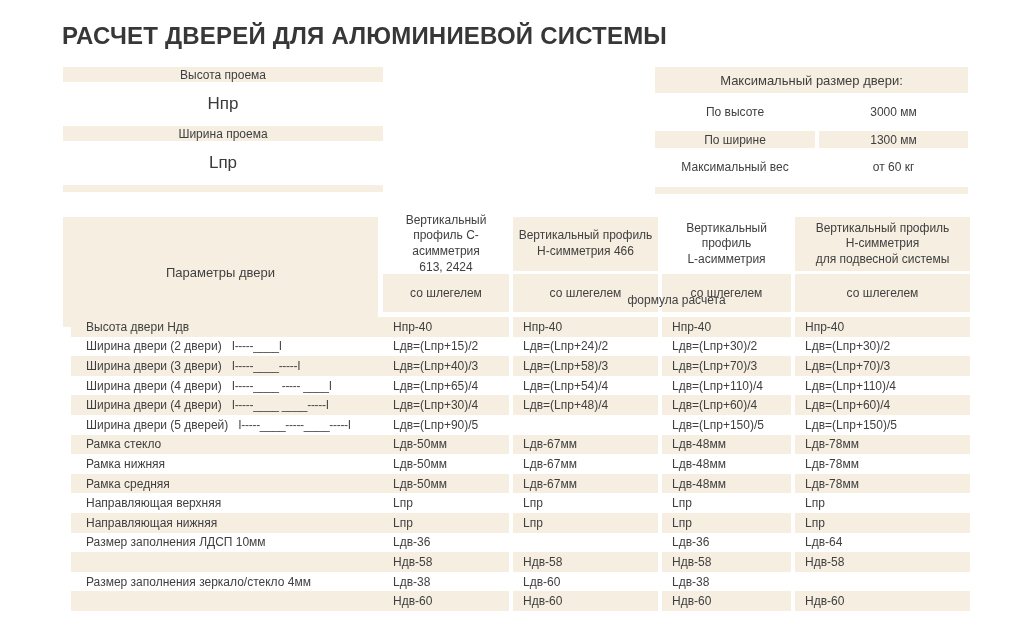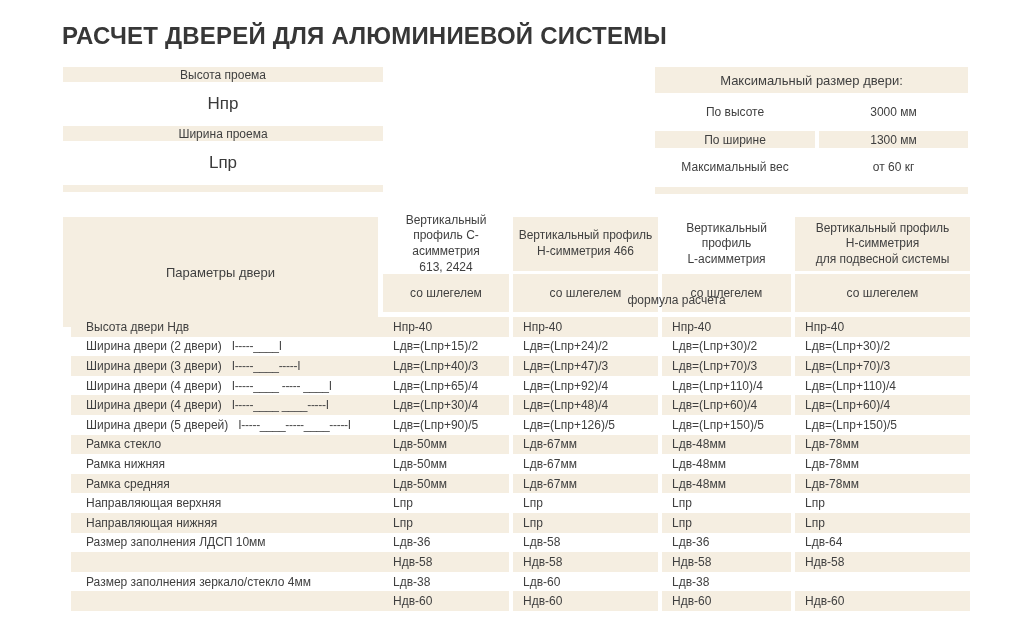--- a/index.html
+++ b/index.html
@@ -148,51 +148,50 @@
         <div class="cell c1">Lдв=(Lпр+24)/2</div>
         <div class="cell c2">Lдв=(Lпр+30)/2</div>
         <div class="cell c3">Lдв=(Lпр+30)/2</div>
       </div>
       <div class="trow striped">
         <div class="cell lbl">
           <span>Ширина двери (3 двери)</span>
           <span class="diag">I-----____-----I</span>
         </div>
         <div class="cell c0">Lдв=(Lпр+40)/3</div>
-        <div class="cell c1">Lдв=(Lпр+47)/3</div>
+        <div class="cell c1">Lдв=(Lпр+58)/3</div>
         <div class="cell c2">Lдв=(Lпр+70)/3</div>
         <div class="cell c3">Lдв=(Lпр+70)/3</div>
       </div>
       <div class="trow">
         <div class="cell lbl">
           <span>Ширина двери (4 двери)</span>
           <span class="diag">I-----____ ----- ____I</span>
         </div>
         <div class="cell c0">Lдв=(Lпр+65)/4</div>
-        <div class="cell c1">Lдв=(Lпр+92)/4</div>
+        <div class="cell c1">Lдв=(Lпр+54)/4</div>
         <div class="cell c2">Lдв=(Lпр+110)/4</div>
         <div class="cell c3">Lдв=(Lпр+110)/4</div>
       </div>
       <div class="trow striped">
         <div class="cell lbl">
           <span>Ширина двери (4 двери)</span>
           <span class="diag">I-----____  ____-----I</span>
         </div>
         <div class="cell c0">Lдв=(Lпр+30)/4</div>
         <div class="cell c1">Lдв=(Lпр+48)/4</div>
         <div class="cell c2">Lдв=(Lпр+60)/4</div>
         <div class="cell c3">Lдв=(Lпр+60)/4</div>
       </div>
       <div class="trow">
         <div class="cell lbl">
           <span>Ширина двери (5 дверей)</span>
           <span class="diag">I-----____-----____-----I</span>
         </div>
         <div class="cell c0">Lдв=(Lпр+90)/5</div>
-        <div class="cell c1">Lдв=(Lпр+126)/5</div>
         <div class="cell c2">Lдв=(Lпр+150)/5</div>
         <div class="cell c3">Lдв=(Lпр+150)/5</div>
       </div>
       <div class="trow striped">
         <div class="cell lbl">
           <span>Рамка стекло</span>
         </div>
         <div class="cell c0">Lдв-50мм</div>
         <div class="cell c1">Lдв-67мм</div>
         <div class="cell c2">Lдв-48мм</div>
@@ -232,21 +231,20 @@
         <div class="cell c0">Lпр</div>
         <div class="cell c1">Lпр</div>
         <div class="cell c2">Lпр</div>
         <div class="cell c3">Lпр</div>
       </div>
       <div class="trow">
         <div class="cell lbl">
           <span>Размер заполнения ЛДСП 10мм</span>
         </div>
         <div class="cell c0">Lдв-36</div>
-        <div class="cell c1">Lдв-58</div>
         <div class="cell c2">Lдв-36</div>
         <div class="cell c3">Lдв-64</div>
       </div>
       <div class="trow striped">
         <div class="cell lbl">
           <span></span>
         </div>
         <div class="cell c0">Ндв-58</div>
         <div class="cell c1">Ндв-58</div>
         <div class="cell c2">Ндв-58</div>

